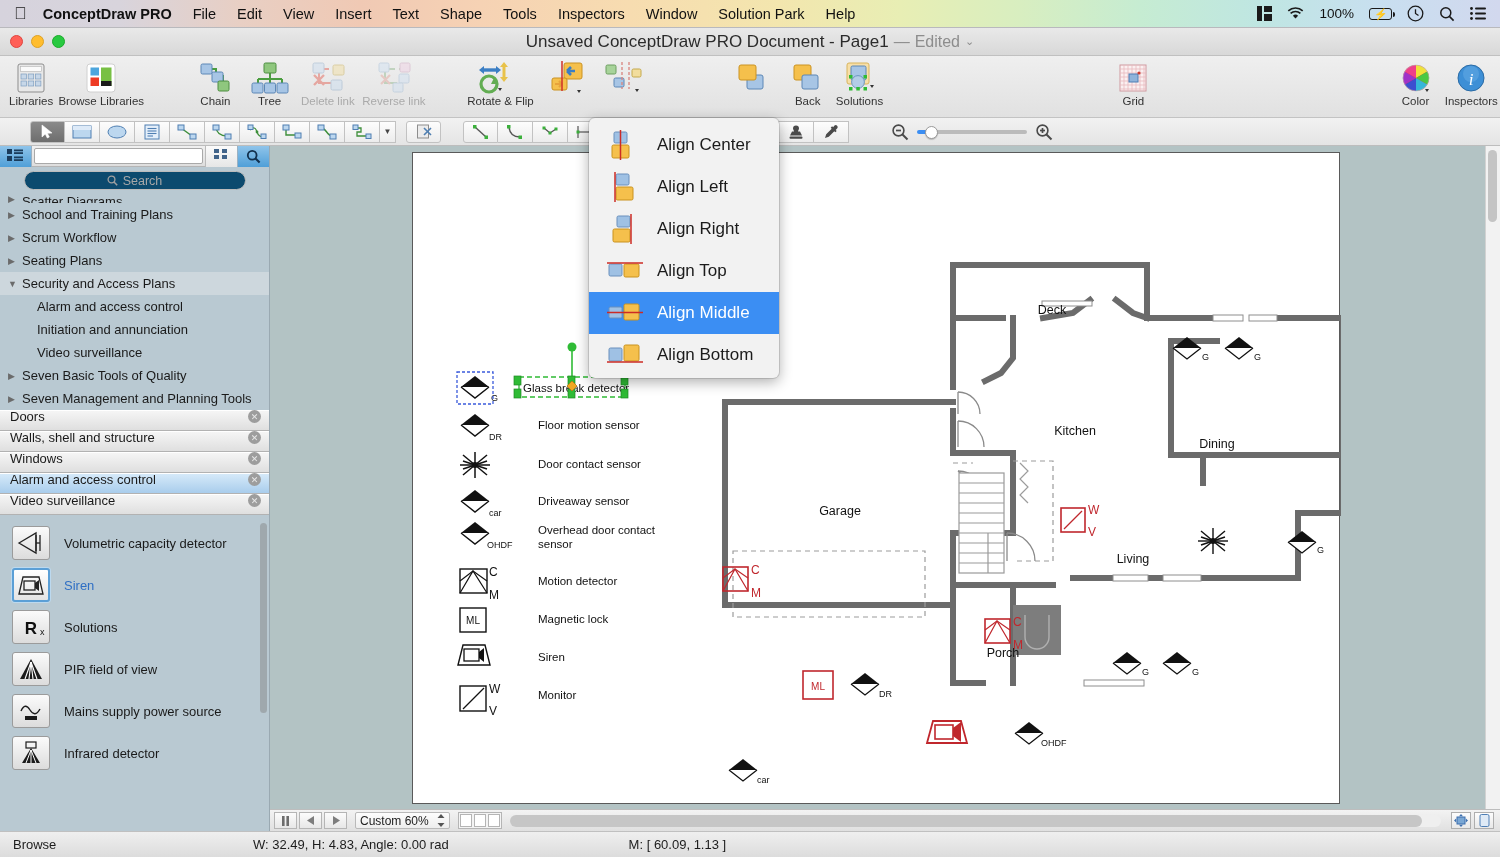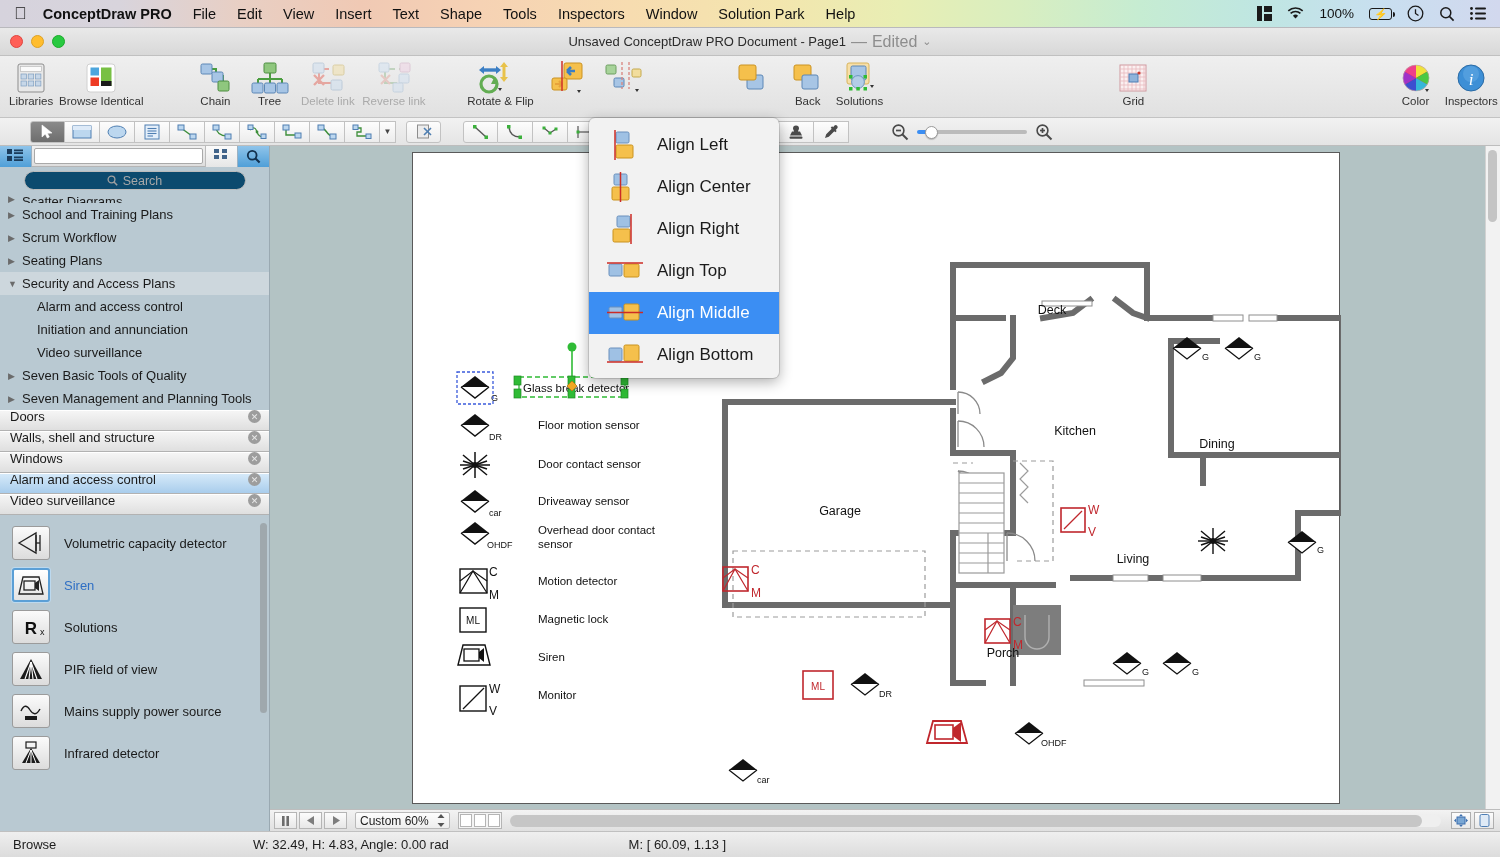--- a/index.html
+++ b/index.html
@@ -42,21 +42,21 @@
     position: relative; height: 28px;
     background: linear-gradient(to bottom, #e9e9e9, #d8d8d8);
     border-bottom: 1px solid #c0c0c0;
     display: flex; align-items: center; justify-content: center;
   }
   .traffic { position: absolute; left: 10px; top: 7px; display: flex; gap: 8px; }
   .tl { width: 13px; height: 13px; border-radius: 50%; }
   .tl.r { background: #ff5f57; border: 0.5px solid #e0443e; }
   .tl.y { background: #ffbd2e; border: 0.5px solid #dea123; }
   .tl.g { background: #28c940; border: 0.5px solid #1aab29; }
-  .title-text { font-size: 13px; color: #2b2b2b; }
+  .title-text { font-size: 17px; color: #2b2b2b; }
   .title-edited { color: #8d8d8d; margin-left: 5px; }
   .title-caret { color: #8d8d8d; font-size: 11px; margin-left: 5px; }
 
   
   .ribbon {
     position: relative; height: 62px;
     background: linear-gradient(to bottom, #efefef, #e1e1e1);
     border-bottom: 1px solid #c3c3c3;
     display: flex; align-items: flex-start;
   }
@@ -274,21 +274,21 @@
       <div class="tb" style="width:108px">
         <span class="gly">
           <svg width="32" height="32" viewBox="0 0 32 32">
             <rect x="2" y="2" width="28" height="28" rx="3" fill="#fff" stroke="#d0d0d0"></rect>
             <rect x="5.5" y="5.5" width="8.5" height="8" fill="#4da6dd"></rect>
             <rect x="16" y="5.5" width="10.5" height="18.5" fill="#78c044"></rect>
             <rect x="5.5" y="15.5" width="8.5" height="8.5" fill="#ee3b24"></rect>
             <rect x="16" y="19" width="10.5" height="5" fill="#1b1b1b"></rect>
           </svg>
         </span>
-        <span class="lbl">Browse Identical</span>
+        <span class="lbl">Browse Libraries</span>
       </div>
 
       <div class="tb" style="margin-left:44px">
         <span class="gly">
           <svg width="36" height="34" viewBox="0 0 36 34">
             <path d="M11 8 h8 v6 h7" stroke="#4a9d3f" stroke-width="2" fill="none"></path>
             <path d="M26 14 v8" stroke="#4a9d3f" stroke-width="2" fill="none"></path>
             <rect class="s" x="4" y="3" width="11" height="10" rx="1.5" fill="#a7c5e5" stroke="#5c87b6"></rect>
             <rect x="15" y="11" width="11" height="10" rx="1.5" fill="#a7c5e5" stroke="#5c87b6"></rect>
             <rect x="21" y="20" width="11" height="10" rx="1.5" fill="#8fc77e" stroke="#4c8e40"></rect>
@@ -1123,36 +1123,36 @@
         <div class="vscroll">
           <div class="thumb"></div>
         </div>
       </div>
     </div>
 
     <div class="alignmenu">
       <div class="ami">
         <span class="ic">
           <svg width="36" height="30" viewBox="0 0 36 30">
+              <rect x="7" y="2" width="13" height="11" rx="1.5" fill="#9fc1e4" stroke="#6a90bd"></rect>
+              <rect x="5" y="15" width="17" height="13" rx="1.5" fill="#f5c04c" stroke="#c9921f"></rect>
+              <line x1="13.5" y1="0" x2="13.5" y2="30" stroke="#cc2b25" stroke-width="1.5"></line>
+            </svg>
+        </span>
+        <span>Align Center</span>
+      </div>
+      <div class="ami">
+        <span class="ic">
+          <svg width="36" height="30" viewBox="0 0 36 30">
               <rect x="9" y="2" width="13" height="11" rx="1.5" fill="#9fc1e4" stroke="#6a90bd"></rect>
               <rect x="9" y="15" width="17" height="13" rx="1.5" fill="#f5c04c" stroke="#c9921f"></rect>
               <line x1="8" y1="0" x2="8" y2="30" stroke="#cc2b25" stroke-width="1.5"></line>
             </svg>
         </span>
         <span>Align Left</span>
-      </div>
-      <div class="ami">
-        <span class="ic">
-          <svg width="36" height="30" viewBox="0 0 36 30">
-              <rect x="7" y="2" width="13" height="11" rx="1.5" fill="#9fc1e4" stroke="#6a90bd"></rect>
-              <rect x="5" y="15" width="17" height="13" rx="1.5" fill="#f5c04c" stroke="#c9921f"></rect>
-              <line x1="13.5" y1="0" x2="13.5" y2="30" stroke="#cc2b25" stroke-width="1.5"></line>
-            </svg>
-        </span>
-        <span>Align Center</span>
       </div>
       <div class="ami">
         <span class="ic">
           <svg width="36" height="30" viewBox="0 0 36 30">
               <rect x="10" y="2" width="13" height="11" rx="1.5" fill="#9fc1e4" stroke="#6a90bd"></rect>
               <rect x="6" y="15" width="17" height="13" rx="1.5" fill="#f5c04c" stroke="#c9921f"></rect>
               <line x1="24" y1="0" x2="24" y2="30" stroke="#cc2b25" stroke-width="1.5"></line>
             </svg>
         </span>
         <span>Align Right</span>

